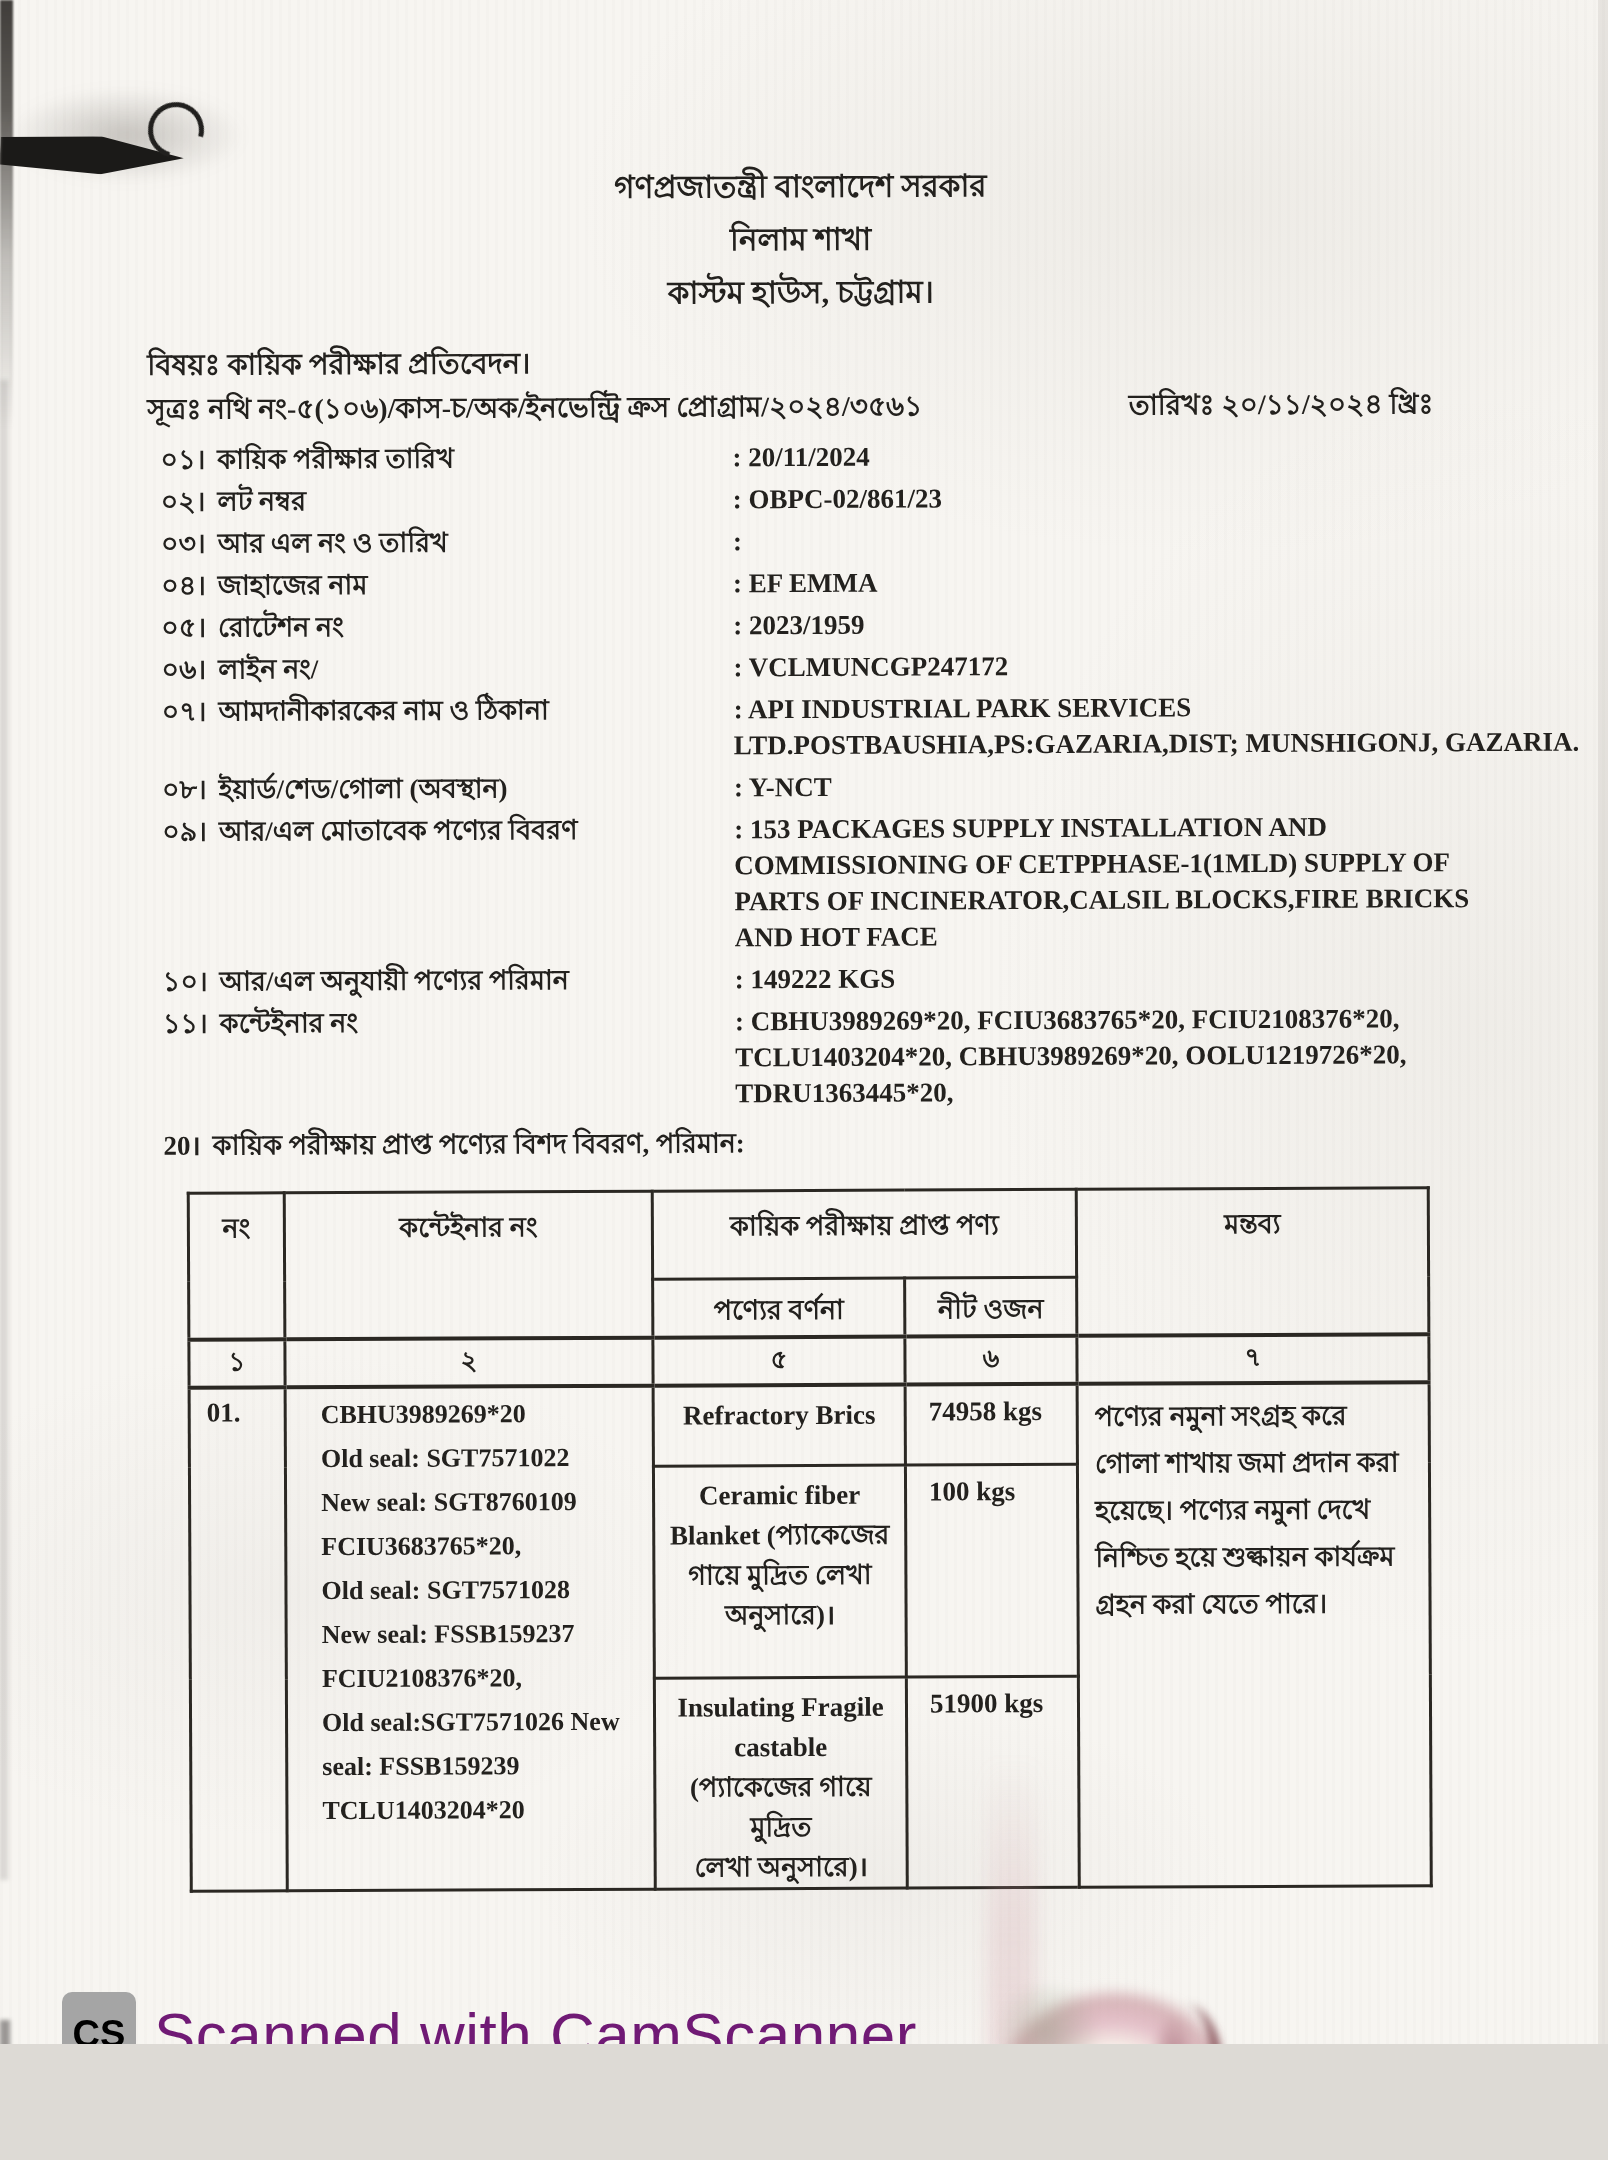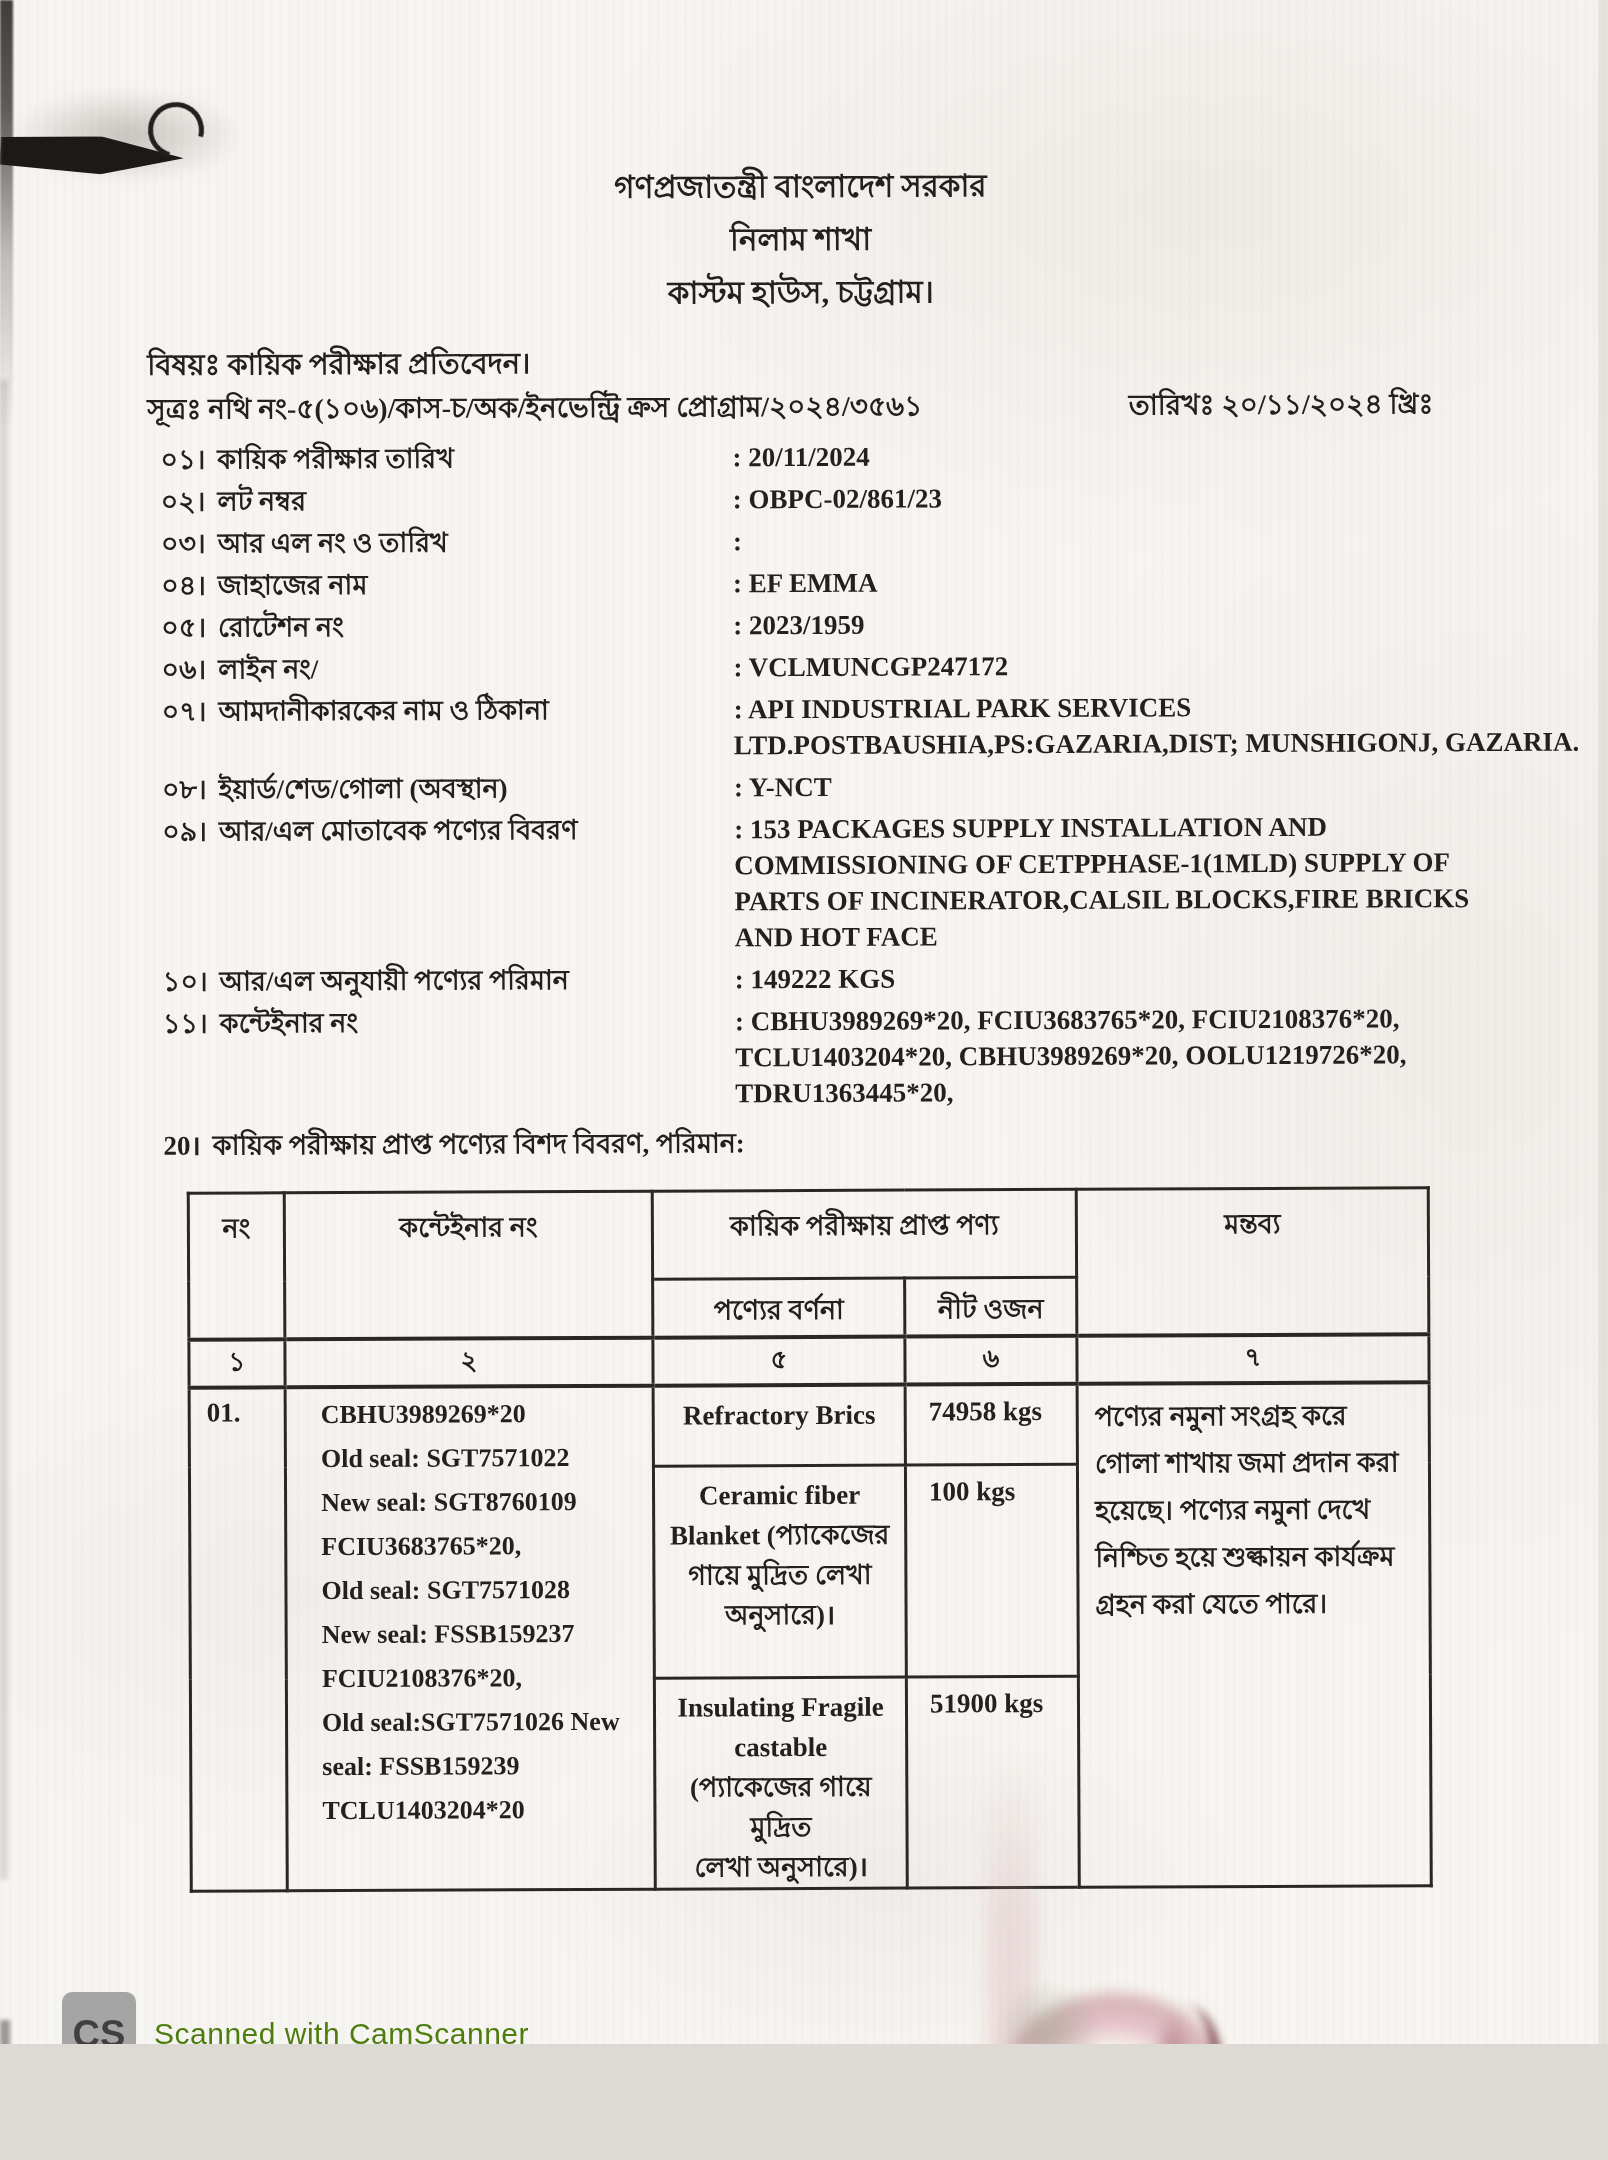--- a/index.html
+++ b/index.html
@@ -49,22 +49,22 @@
   tr.d3{height:170px}
   td.serial{vertical-align:top;text-align:left;padding:8px 0 0 16px;}
   td.containers{vertical-align:top;text-align:left;padding:4px 6px 0 34px;white-space:pre-line;line-height:44px;font-size:26px;}
   td.desc{vertical-align:top;text-align:center;padding:8px 12px 0;white-space:pre-line;line-height:40px;}
   td.weight{vertical-align:top;text-align:left;padding:10px 4px 0 22px;}
   td.remarks{vertical-align:top;text-align:left;padding:8px 16px 0 16px;line-height:47px;}
 
   .footer{position:absolute;left:62px;top:1992px;z-index:3;display:flex;align-items:center;gap:18px;
     font-family:"Liberation Sans","DejaVu Sans",sans-serif;}
   .cs-logo{width:74px;height:84px;background:#a5a5a5;border-radius:10px;display:flex;align-items:center;justify-content:center;}
-  .cs-logo span{color:#404040;font-weight:700;font-size:38px;}
-  .footer-text{color:#4d7c0f;font-size:30px;font-weight:400;letter-spacing:0.5px;}
+  .cs-logo span{color:#000000;font-weight:700;font-size:38px;}
+  .footer-text{color:#701a75;font-size:62px;font-weight:400;letter-spacing:0.5px;}
 
   
   .art{position:absolute;z-index:4;pointer-events:none;}
   .a-left-top{left:0;top:0;width:13px;height:430px;background:linear-gradient(180deg,#403d3a 0%,#5f5c58 25%,rgba(90,87,82,0.35) 60%,transparent 100%);filter:blur(1px);}
   .a-left-mid{left:0;top:380px;width:8px;height:1500px;background:rgba(70,65,60,0.16);filter:blur(2px);}
   .a-left-bottom{left:0;top:2020px;width:10px;height:140px;background:rgba(40,35,35,0.45);filter:blur(2px);}
   .a-swipe-halo{left:6px;top:88px;width:240px;height:95px;background:radial-gradient(ellipse,rgba(92,87,80,0.32),transparent 70%);filter:blur(7px);}
   .a-swipe{left:0;top:134px;width:184px;height:42px;background:#1b1a18;clip-path:polygon(0 15%,55% 5%,100% 50%,55% 95%,0 80%);filter:blur(1.5px);transform:rotate(2deg);}
   .a-circle{left:148px;top:102px;width:46px;height:46px;border:5px solid #21201e;border-radius:50%;border-bottom-color:transparent;transform:rotate(-30deg);filter:blur(0.5px);}
   .a-pink-streak{left:988px;top:1760px;width:48px;height:400px;background:linear-gradient(180deg,transparent,rgba(205,150,160,0.22) 40%,rgba(205,150,160,0.33));filter:blur(9px);}

